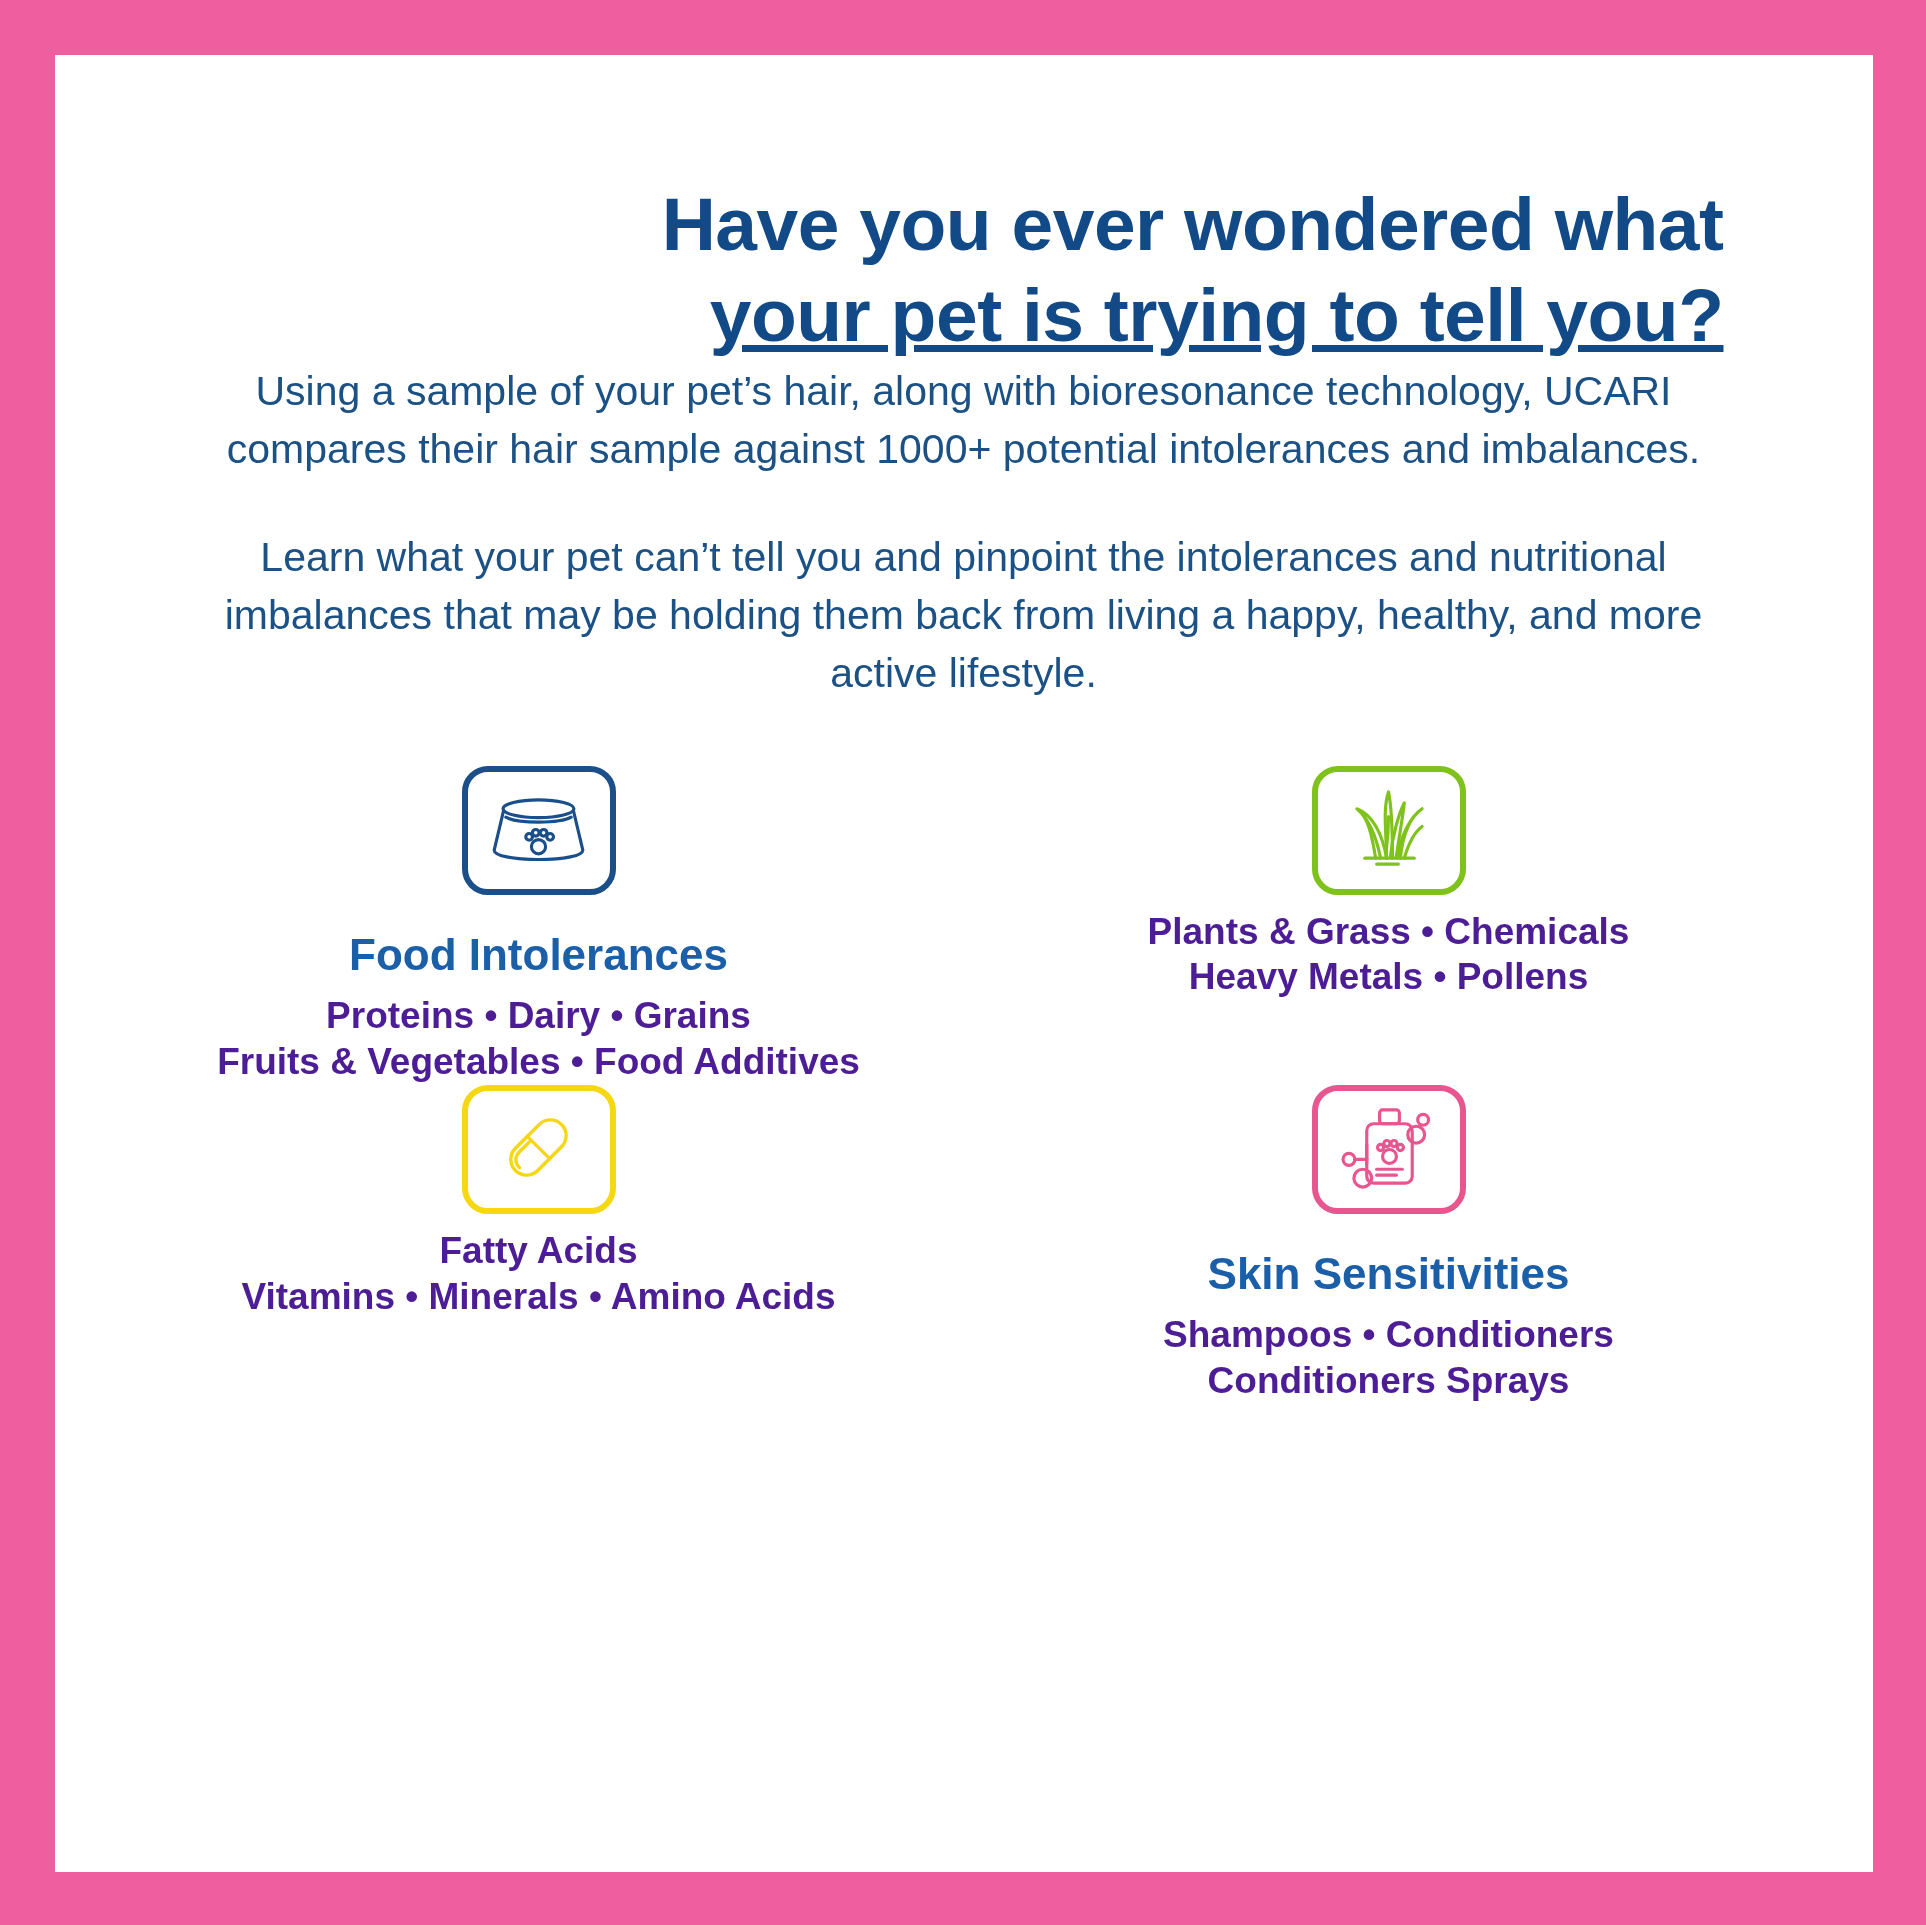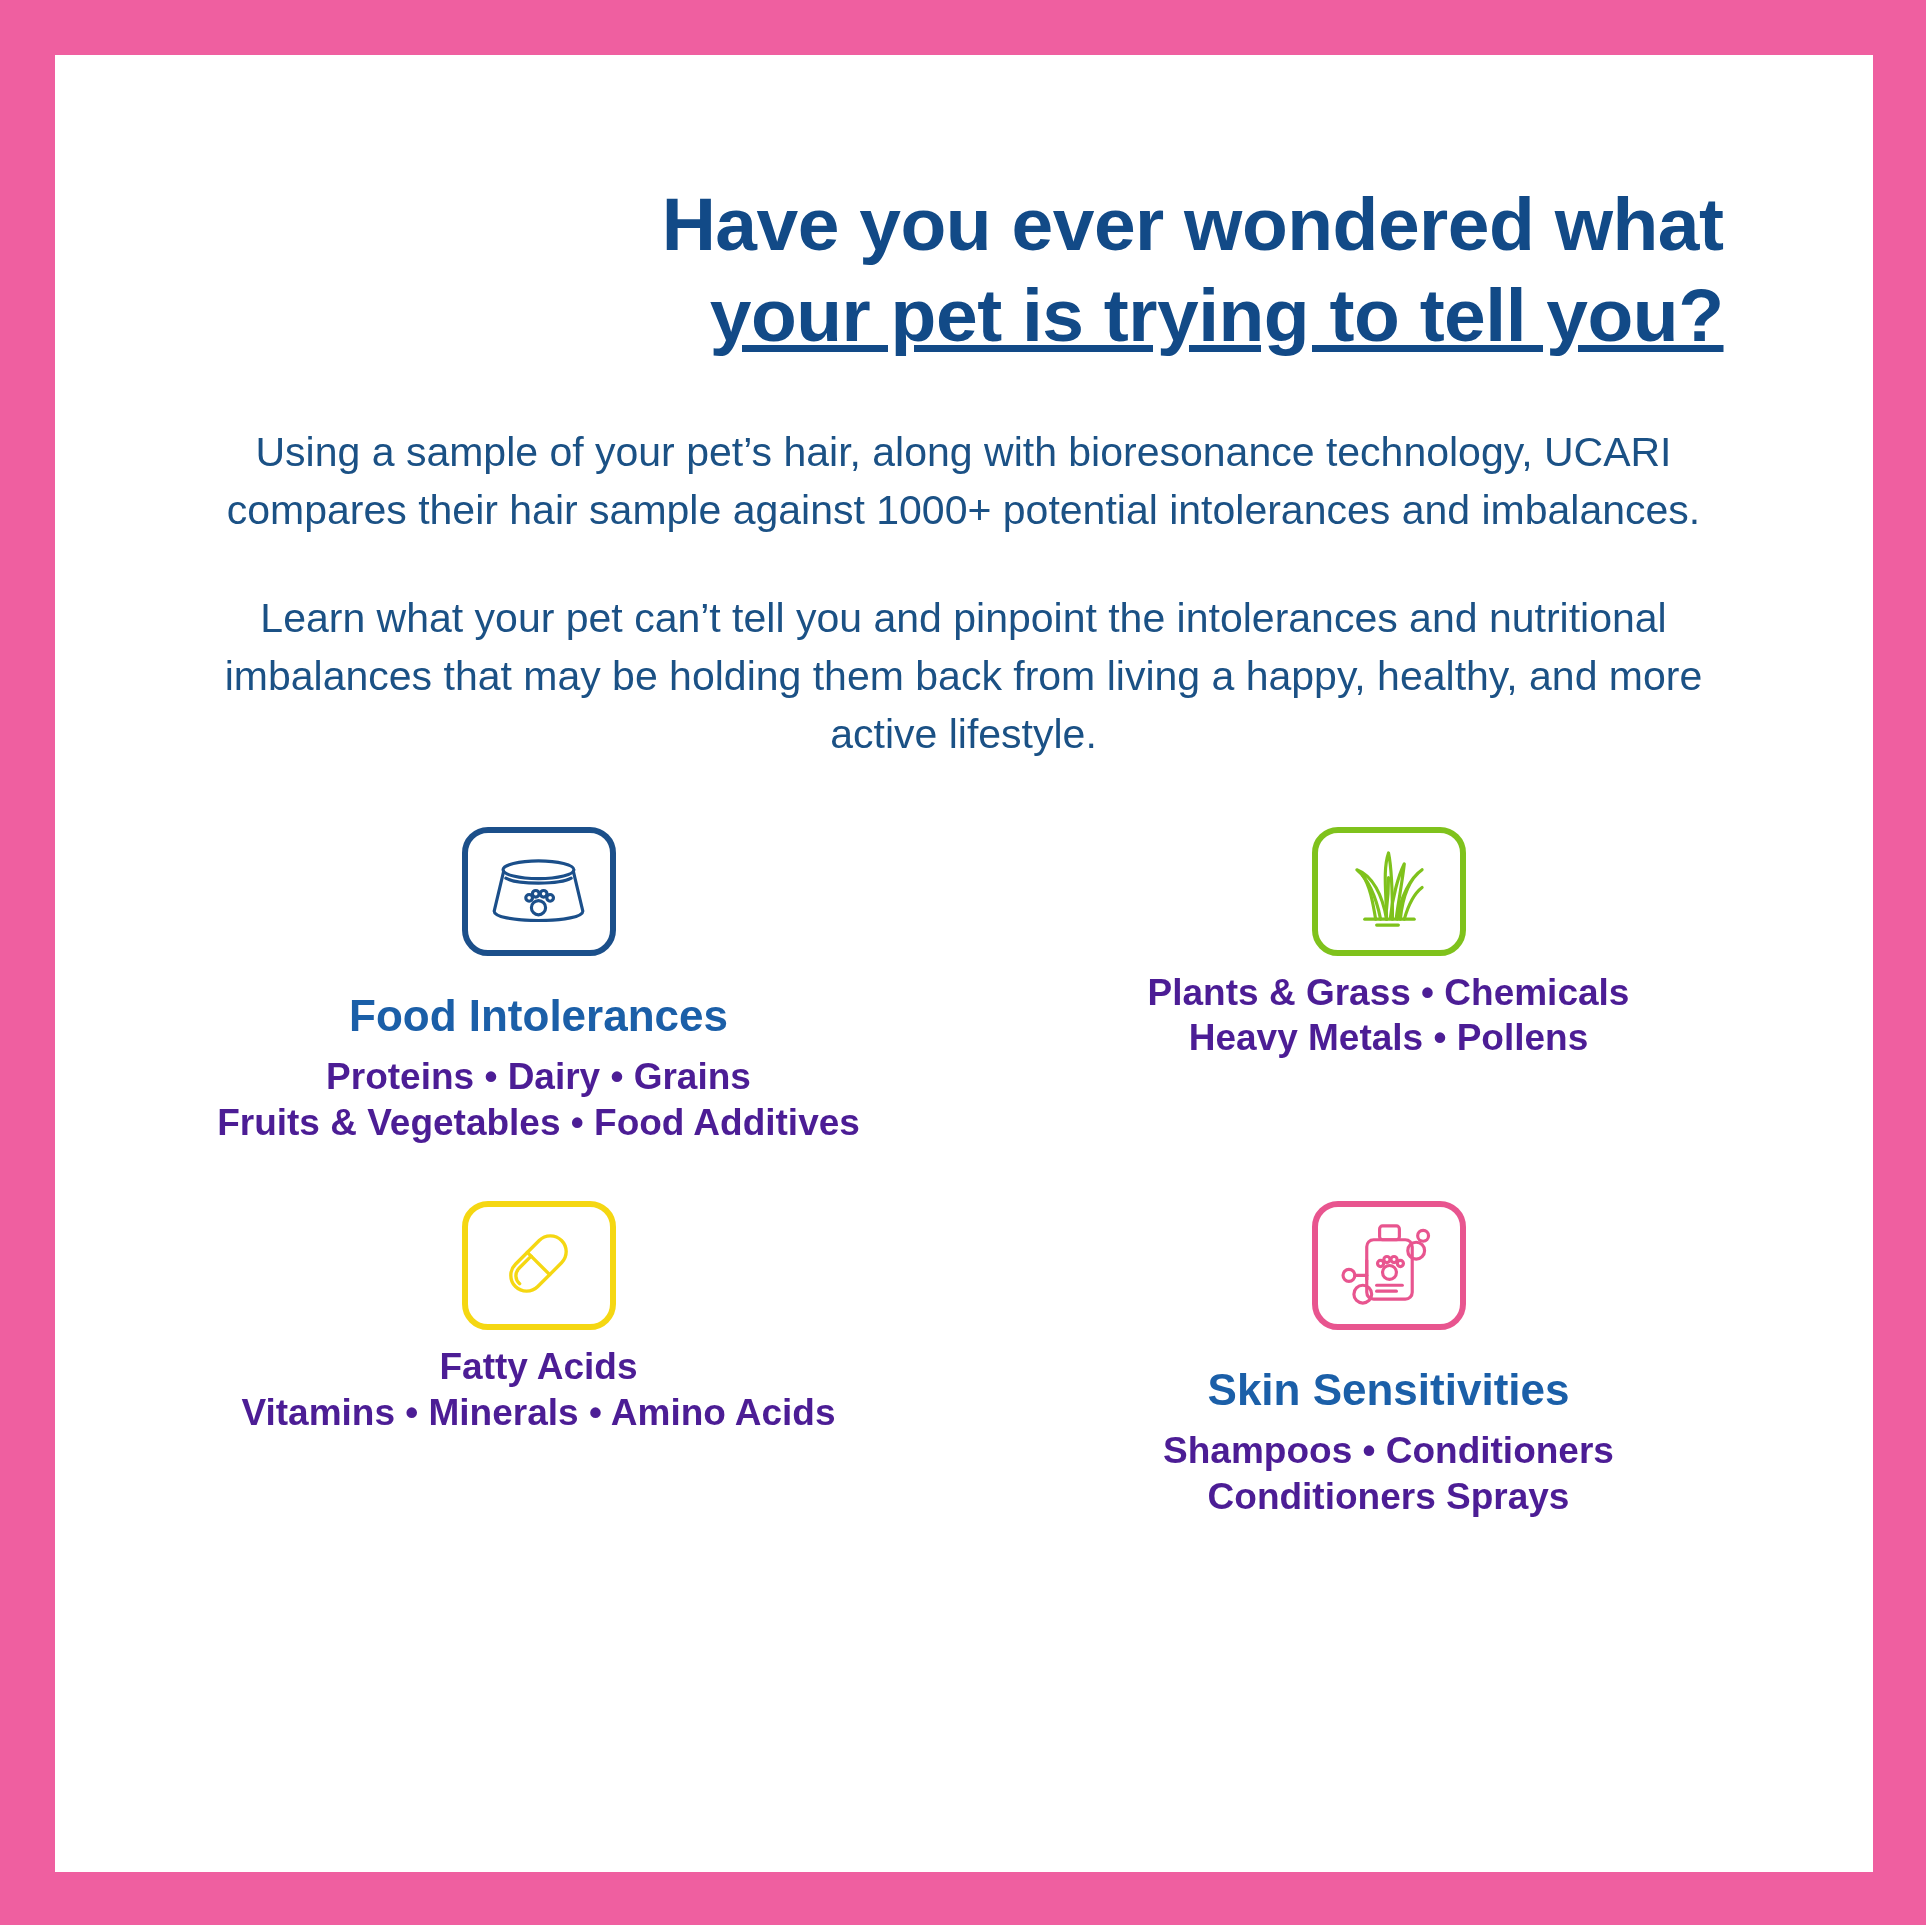--- a/index.html
+++ b/index.html
@@ -29,35 +29,33 @@
     font-size:75px;
     font-weight:bold;
     line-height:1.22;
     letter-spacing:-0.5px;
     padding:0 149px;
   }
   .headline .l2 { display:block;text-decoration:underline; }
 
   
   .body-copy {
-    margin-top:61px;
     text-align:center;
     color:#1b5185;
     font-size:41px;
     line-height:1.42;
     padding:0 129px;
   }
   .body-copy p + p { margin-top:50px; }
 
   
   .grid {
     margin-top:63px;
     display:grid;
     grid-template-columns:1fr 1fr;
-    row-gap:55px;
     padding:0 59px;
   }
   .cat { text-align:center; }
 
   .icon-box {
     width:154px;
     height:129px;
     border-radius:26px;
     border:6px solid #1b4f8a;
     margin:0 auto;

